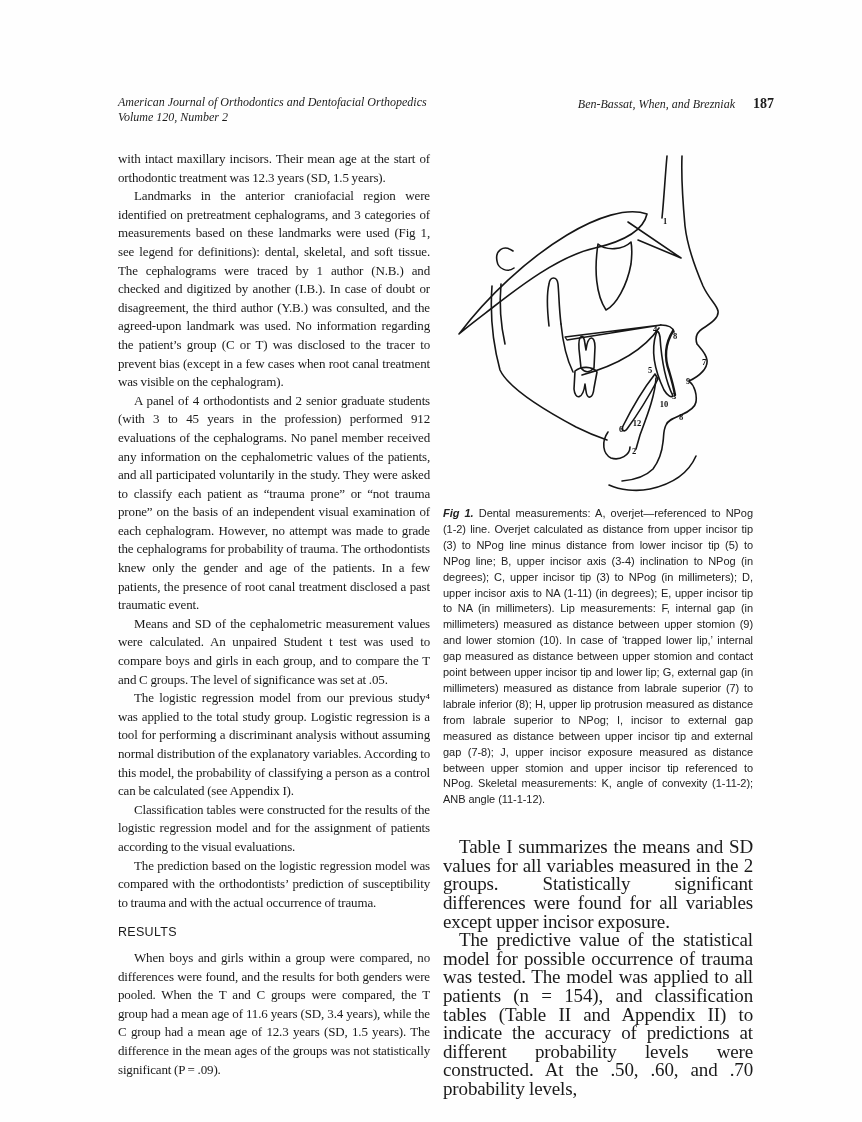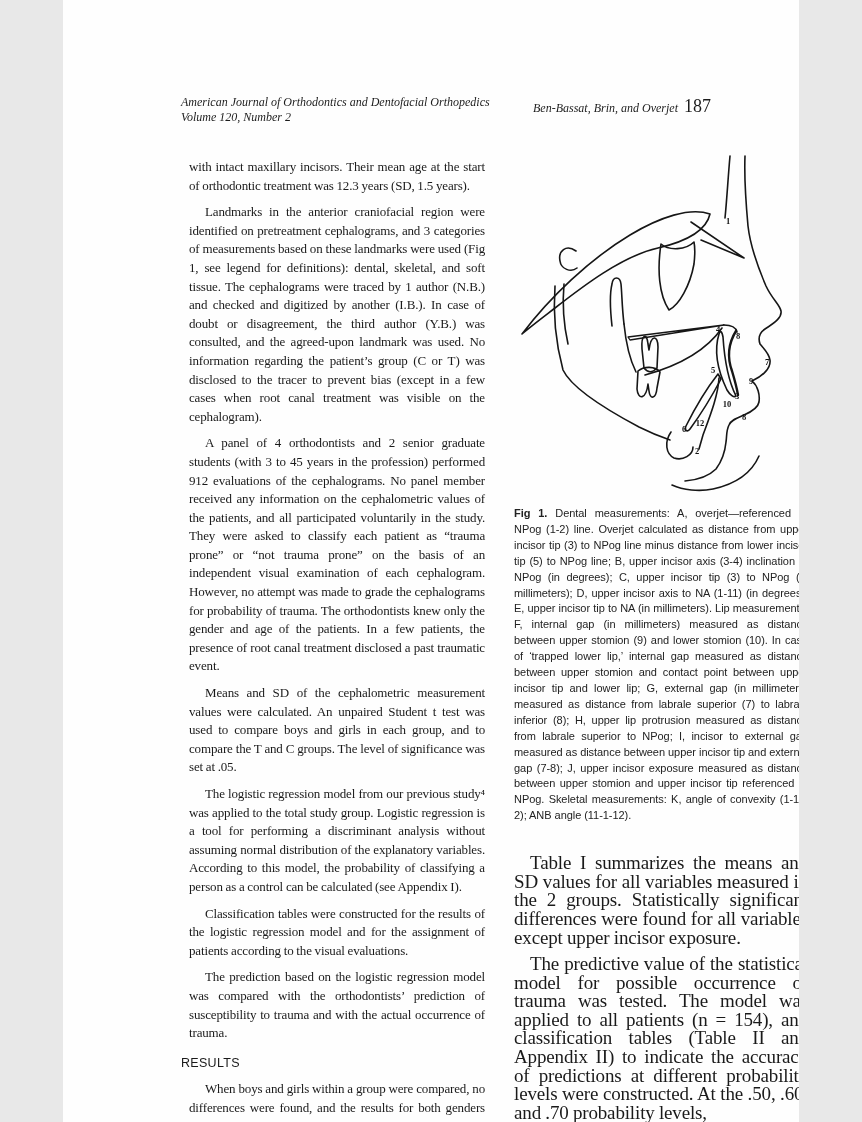--- a/index.html
+++ b/index.html
@@ -1,44 +1,44 @@
 <!DOCTYPE html>
 <html><head>
 <meta charset="utf-8">
 <style>
   html,body{margin:0;padding:0;background:#e8e8e8;}
   .page{
     position:relative;
-    width:736px;height:1122px;
+    width:862px;height:1122px;
     background:#fefefe;
     margin:0 auto;
     font-family:"Liberation Serif", serif;
     color:#1a1a1a;
     overflow:hidden;
   }
   
   .hdr-left{
     position:absolute;left:118px;top:95px;width:420px;
     font-style:italic;font-size:12px;line-height:14.5px;color:#1c1c1c;
   }
   .hdr-right{
     position:absolute;right:88px;top:96px;width:340px;text-align:right;
     font-style:italic;font-size:12px;color:#1c1c1c;white-space:nowrap;
   }
-  .hdr-right .pageno{font-style:normal;font-weight:normal;font-size:18px;margin-left:6px;}
+  .hdr-right .pageno{font-style:normal;font-weight:bold;font-size:14px;margin-left:18px;}
   
   .col-left{
     position:absolute;left:118px;top:150px;width:312px;
     font-size:13px;line-height:18.6px;text-align:justify;
     letter-spacing:-0.15px;word-spacing:-0.3px;
   }
   .col-right{
     position:absolute;left:443px;top:148px;width:310px;
   }
-  p{margin:8px;}
+  p{margin:0;}
   .indent{text-indent:16px;}
   .results-h{
     font-family:"Liberation Sans", sans-serif;
     font-weight:normal;font-size:12.5px;letter-spacing:.3px;
     margin:11px 0 7px 0;text-align:left;
   }
   
   .fig-box{position:relative;width:310px;height:352px;}
   .fig-wrap{position:absolute;left:2px;top:0;width:315px;height:352px;}
   .fig-wrap svg{position:absolute;left:0;top:0;}
@@ -47,38 +47,38 @@
     font-family:"Liberation Serif", serif;
     font-size:8.5px;font-weight:bold;color:#111;line-height:1;
     background:rgba(254,254,254,0);
   }
   .caption{
     font-family:"Liberation Sans", sans-serif;
     font-size:11px;line-height:15.9px;text-align:justify;
     letter-spacing:-0.05px;color:#222;
     margin-top:6px;
   }
-  .caption b{font-weight:bold;}
+  .caption b{font-weight:bold;font-style:italic;}
   .rc-body{
     font-size:19px;line-height:18.6px;text-align:justify;
     letter-spacing:-0.15px;word-spacing:-0.3px;
   }
   .rc-body-first{margin-top:30px;}
 </style>
 </head>
 <body>
 
 <div class="page">
 
   <div class="hdr-left">
     <div>American Journal of Orthodontics and Dentofacial Orthopedics</div>
     <div>Volume 120, Number 2</div>
   </div>
   <div class="hdr-right">
-    <span>Ben-Bassat, Brin, and Overjet</span><span class="pageno">187</span>
+    <span>Ben-Bassat, When, and Brezniak</span><span class="pageno">187</span>
   </div>
 
   <div class="col-left">
     <p>with intact maxillary incisors. Their mean age at the start of orthodontic treatment was 12.3 years (SD, 1.5 years).</p>
     <p class="indent">Landmarks in the anterior craniofacial region were identified on pretreatment cephalograms, and 3 categories of measurements based on these landmarks were used (Fig 1, see legend for definitions): dental, skeletal, and soft tissue. The cephalograms were traced by 1 author (N.B.) and checked and digitized by another (I.B.). In case of doubt or disagreement, the third author (Y.B.) was consulted, and the agreed-upon landmark was used. No information regarding the patient’s group (C or T) was disclosed to the tracer to prevent bias (except in a few cases when root canal treatment was visible on the cephalogram).</p>
     <p class="indent">A panel of 4 orthodontists and 2 senior graduate students (with 3 to 45 years in the profession) performed 912 evaluations of the cephalograms. No panel member received any information on the cephalometric values of the patients, and all participated voluntarily in the study. They were asked to classify each patient as “trauma prone” or “not trauma prone” on the basis of an independent visual examination of each cephalogram. However, no attempt was made to grade the cephalograms for probability of trauma. The orthodontists knew only the gender and age of the patients. In a few patients, the presence of root canal treatment disclosed a past traumatic event.</p>
     <p class="indent">Means and SD of the cephalometric measurement values were calculated. An unpaired Student t test was used to compare boys and girls in each group, and to compare the T and C groups. The level of significance was set at .05.</p>
     <p class="indent">The logistic regression model from our previous study⁴ was applied to the total study group. Logistic regression is a tool for performing a discriminant analysis without assuming normal distribution of the explanatory variables. According to this model, the probability of classifying a person as a control can be calculated (see Appendix I).</p>
     <p class="indent">Classification tables were constructed for the results of the logistic regression model and for the assignment of patients according to the visual evaluations.</p>
     <p class="indent">The prediction based on the logistic regression model was compared with the orthodontists’ prediction of susceptibility to trauma and with the actual occurrence of trauma.</p>

